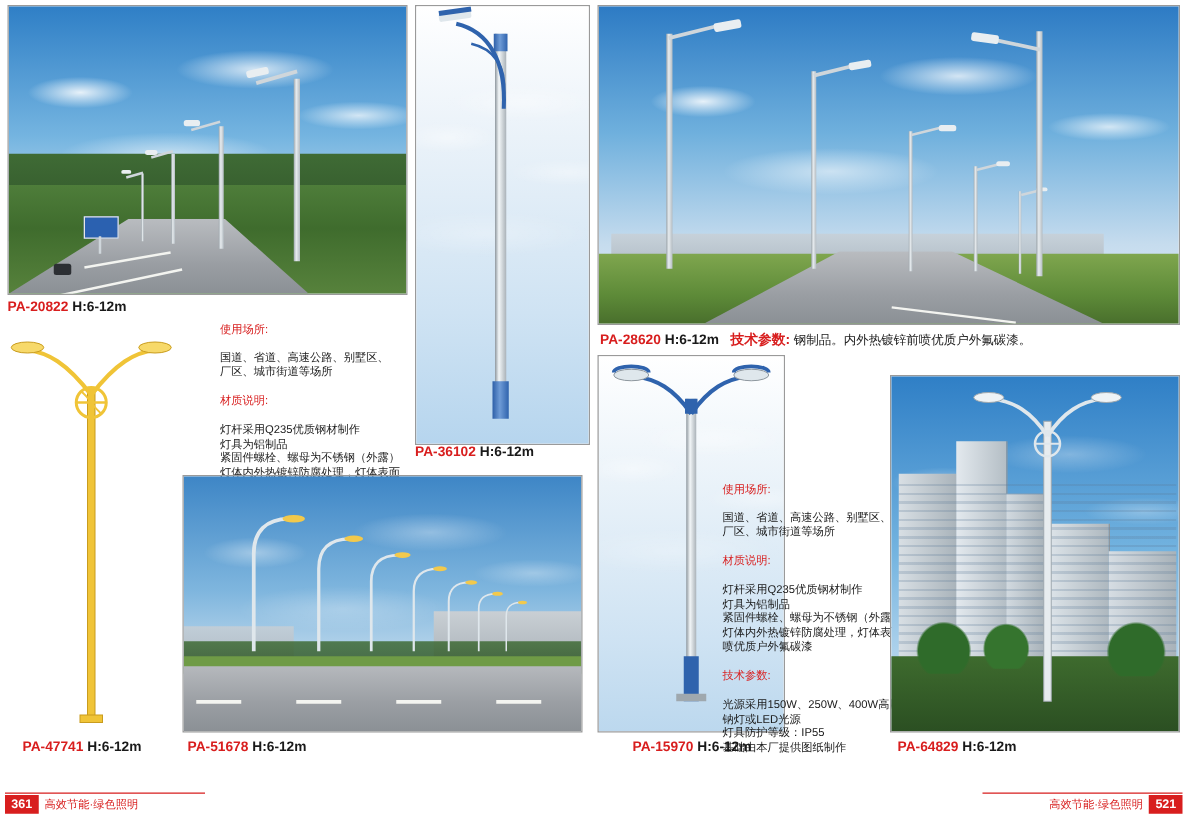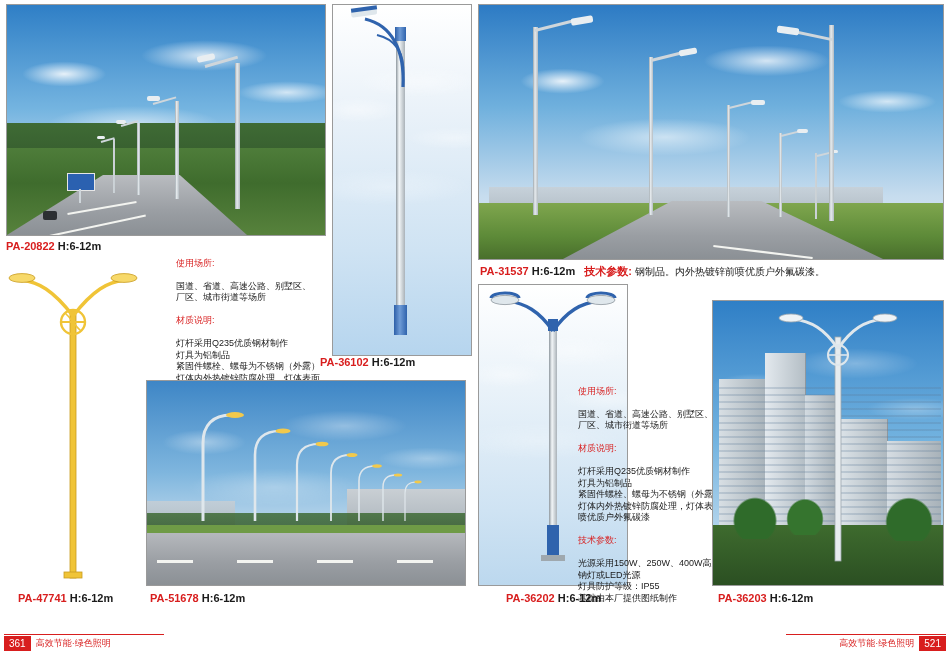--- a/index.html
+++ b/index.html
@@ -135,21 +135,21 @@
     position: absolute;
     bottom: 8px;
     height: 15px;
     display: flex;
     align-items: center;
     font-size: 9px;
   }
   .pagenum {
     background: #d81e1e;
     color: #ffffff;
-    font-weight: normal;
+    font-weight: bold;
     padding: 2px 5px;
     font-size: 10px;
     line-height: 11px;
   }
   .footer-text {
     color: #d81e1e;
     padding: 0 5px;
     font-size: 9px;
     white-space: nowrap;
   }
@@ -211,21 +211,21 @@
     <div class="pole-blue" style="left:62px; top:22px; width:11px; height:14px;"></div>
 
     <svg style="position:absolute; left:22px; top:4px; width:70px; height:80px;" viewBox="0 0 70 80">
       <path d="M48 78 C 50 40, 36 16, 10 10" stroke="#2f63ad" stroke-width="3.2" fill="none"></path>
       <path d="M48 66 C 50 44, 40 30, 22 26" stroke="#2f63ad" stroke-width="2.2" fill="none"></path>
     </svg>
     <div class="lamp-head" style="left:18px; top:4px; width:26px; height:7px; background:#dfe7ec; transform:rotate(-8deg);"></div>
     <div style="position:absolute; left:18px; top:2px; width:26px; height:4px; background:#2f63ad; transform:rotate(-8deg);"></div>
   </div>
 
-  <div class="caption" style="left:320px; top:356px;">
+  <div class="caption" style="left:332px; top:356px;">
     <span>PA-36102</span>
     <span class="blk">H:6-12m</span>
   </div>
 
   <div class="spec" style="left:176px; top:246px;">
     <span class="hdr">使用场所:</span><br>
     <span>国道、省道、高速公路、别墅区、
 厂区、城市街道等场所</span><br>
     <span class="hdr">材质说明:</span><br>
     <span>灯杆采用Q235优质钢材制作
@@ -334,21 +334,21 @@
     <div class="pole" style="left:336px; top:148px; width:2px; height:66px;"></div>
     <div class="arm" style="left:338px; top:150px; width:14px; height:2px; transform: rotate(-14deg);"></div>
     <div class="lamp-head" style="left:350px; top:145px; width:9px; height:3px;"></div>
 
     <div class="pole" style="left:350px; top:20px; width:5px; height:196px;"></div>
     <div class="arm" style="left:310px; top:24px; width:44px; height:3px; transform: rotate(12deg);"></div>
     <div class="lamp-head" style="left:298px; top:22px; width:22px; height:7px; transform: rotate(8deg);"></div>
   </div>
 
   <div class="caption" style="left:480px; top:264px;">
-    <span>PA-31537</span>
+    <span>PA-28620</span>
     <span class="blk">H:6-12m</span>
     &nbsp;&nbsp;<span class="tech">技术参数:</span>
     <span class="techtxt">钢制品。内外热镀锌前喷优质户外氟碳漆。</span>
   </div>
 
   <div class="photo" style="left:478px; top:284px; width:150px; height:302px;">
     <div class="sky" style="background:linear-gradient(to bottom,#ffffff 0%, #e9f2f9 35%, #cfe3f3 75%, #bcd8ee 100%);"></div>
     <div class="clouds" style="opacity:.45;"></div>
     <svg viewBox="0 0 150 302" style="position:absolute;left:0;top:0;width:150px;height:302px;">
 
@@ -370,21 +370,21 @@
       <ellipse cx="26" cy="15" rx="14" ry="4.6" fill="#dfe7ec" stroke="#8e979e" stroke-width="0.8"></ellipse>
       <ellipse cx="122" cy="15" rx="14" ry="4.6" fill="#dfe7ec" stroke="#8e979e" stroke-width="0.8"></ellipse>
       <path d="M12 13 A 14 5 0 0 1 40 13" stroke="#2f63ad" stroke-width="3" fill="none"></path>
       <path d="M108 13 A 14 5 0 0 1 136 13" stroke="#2f63ad" stroke-width="3" fill="none"></path>
 
       <rect x="62" y="270" width="24" height="6" fill="#9fa8ae"></rect>
     </svg>
   </div>
 
   <div class="caption" style="left:506px; top:592px;">
-    <span>PA-36202</span>
+    <span>PA-15970</span>
     <span class="blk">H:6-12m</span>
   </div>
 
   <div class="spec" style="left:578px; top:374px;">
     <span class="hdr">使用场所:</span><br>
     <span>国道、省道、高速公路、别墅区、
 厂区、城市街道等场所</span><br>
     <span class="hdr">材质说明:</span><br>
     <span>灯杆采用Q235优质钢材制作
 灯具为铝制品
@@ -420,21 +420,21 @@
       <path d="M125 48 C 112 28, 98 20, 80 18" stroke="#dfe7ec" stroke-width="3" fill="none"></path>
       <path d="M125 48 C 138 28, 152 20, 170 18" stroke="#dfe7ec" stroke-width="3" fill="none"></path>
       <ellipse cx="78" cy="17" rx="12" ry="4" fill="#eef3f6" stroke="#9fa8ae" stroke-width="0.8"></ellipse>
       <ellipse cx="172" cy="17" rx="12" ry="4" fill="#eef3f6" stroke="#9fa8ae" stroke-width="0.8"></ellipse>
       <circle cx="125" cy="54" r="10" stroke="#dfe7ec" stroke-width="2" fill="none"></circle>
       <path d="M115 54 H 135" stroke="#dfe7ec" stroke-width="1.6"></path>
     </svg>
   </div>
 
   <div class="caption" style="left:718px; top:592px;">
-    <span>PA-36203</span>
+    <span>PA-64829</span>
     <span class="blk">H:6-12m</span>
   </div>
 
   <div class="rule" style="left:4px; bottom:24px; width:160px;"></div>
   <div class="rule" style="right:4px; bottom:24px; width:160px;"></div>
 
   <div class="footer-left">
     <span class="pagenum">361</span>
     <span class="footer-text">高效节能·绿色照明</span>
   </div>

